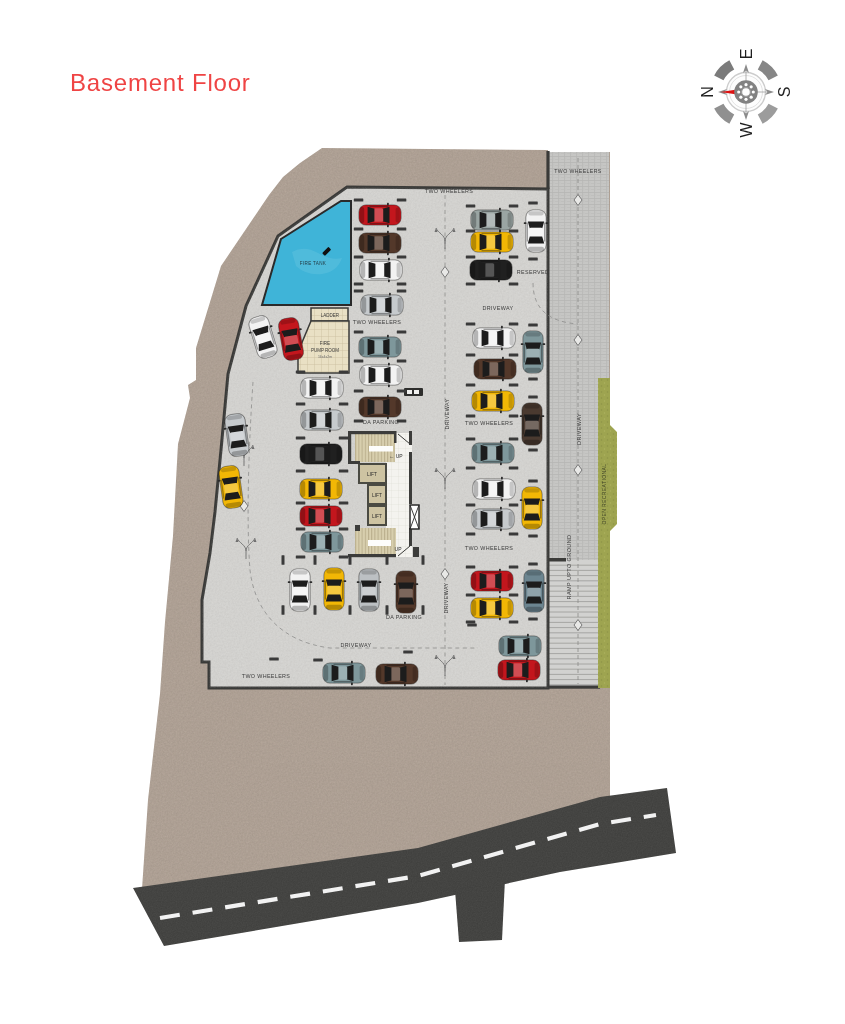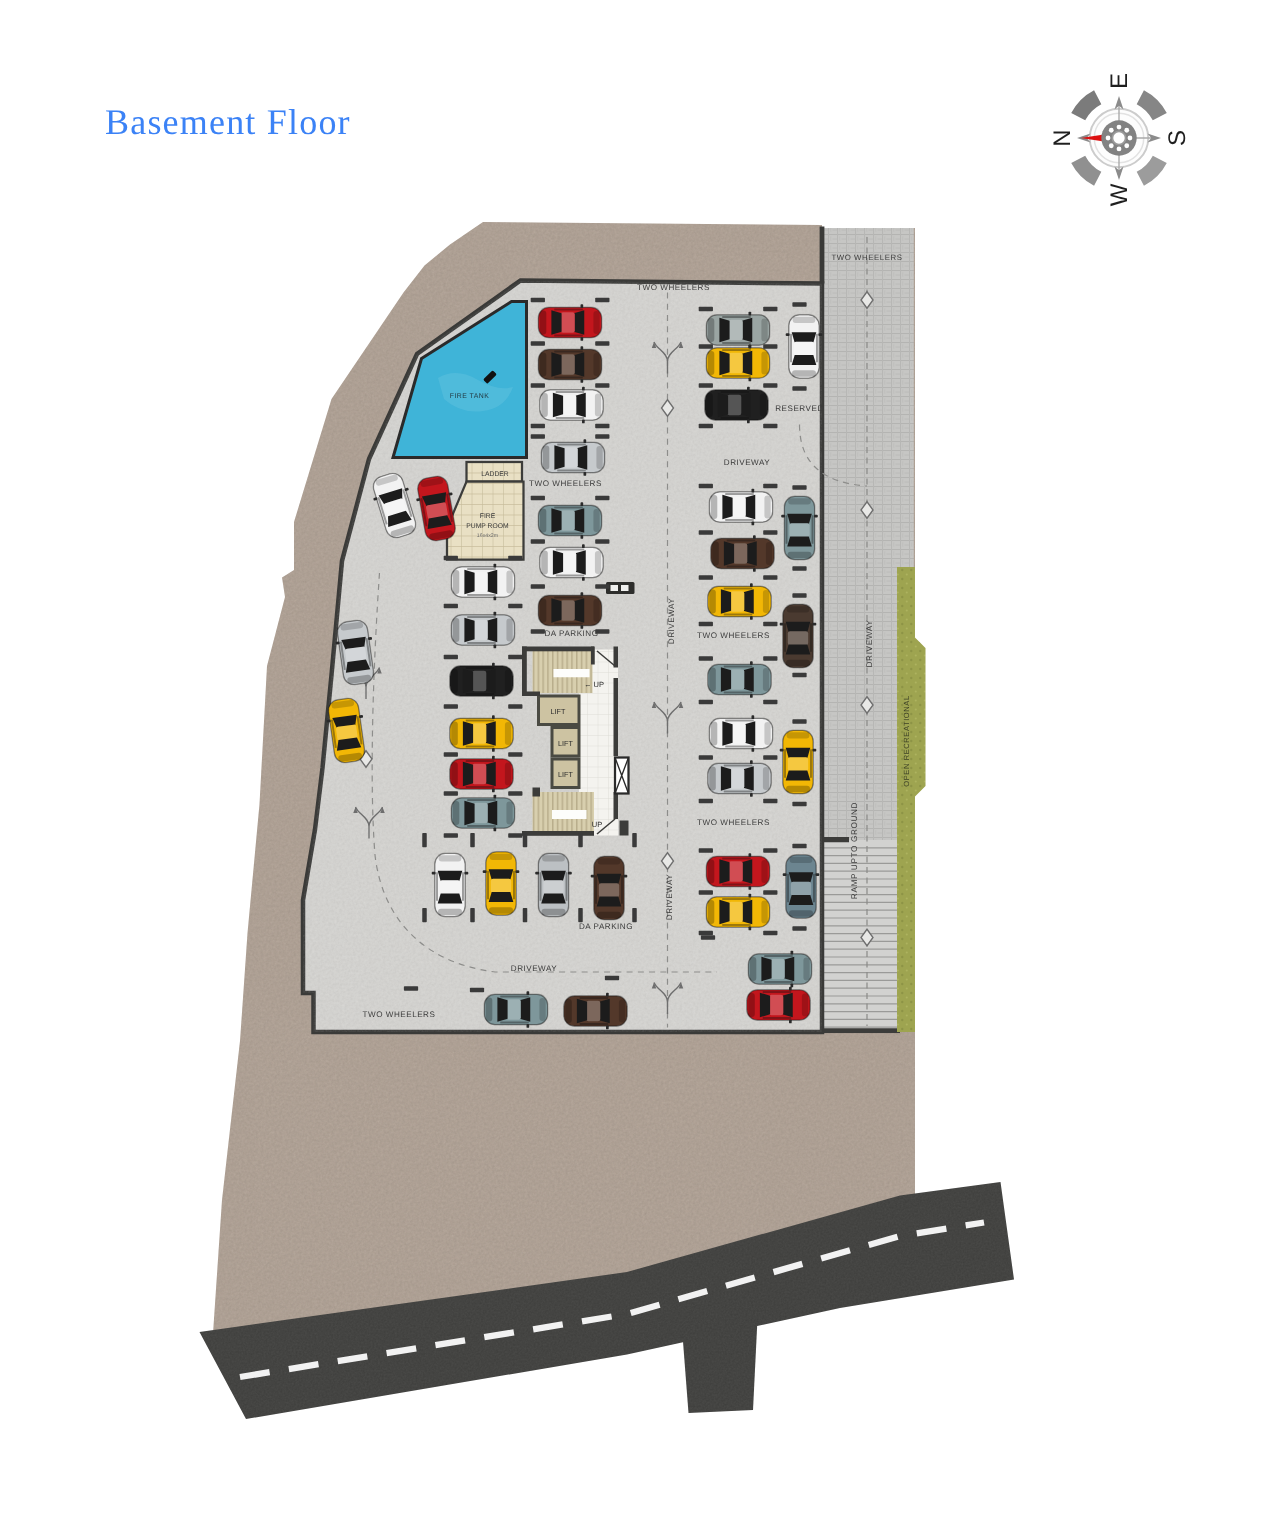--- a/index.html
+++ b/index.html
@@ -1,16 +1,16 @@
 <!DOCTYPE html>
 <html><head><meta charset="utf-8">
 <style>
 html,body{margin:0;padding:0;background:#ffffff;width:845px;height:1024px;overflow:hidden;}
 *{font-family:"Liberation Sans",sans-serif;}
-.title{position:absolute;left:70px;top:69px;font-family:Liberation Serif, serif;font-size:24px;color:#3b82f6;letter-spacing:0.8px;}
+.title{position:absolute;left:70px;top:69px;font-family:Liberation Sans, sans-serif;font-size:24px;color:#ef4444;letter-spacing:0.8px;}
 </style></head>
 <body>
 
 <div class="title">Basement Floor</div>
 <svg width="845" height="1024" viewBox="0 0 845 1024" style="position:absolute;left:0;top:0" font-family="Liberation Sans, sans-serif">
 <defs>
 <g id="car">
  <rect x="-10.6" y="-21.6" width="21.2" height="43.2" rx="7.5" fill="rgba(40,40,40,0.28)"></rect>
  <rect x="-10" y="-21" width="20" height="42" rx="7" fill="currentColor" stroke="rgba(0,0,0,0.38)" stroke-width="0.7"></rect>
  <rect x="-7.6" y="-19.8" width="15.2" height="4.2" rx="2" fill="rgba(0,0,0,0.18)"></rect>

